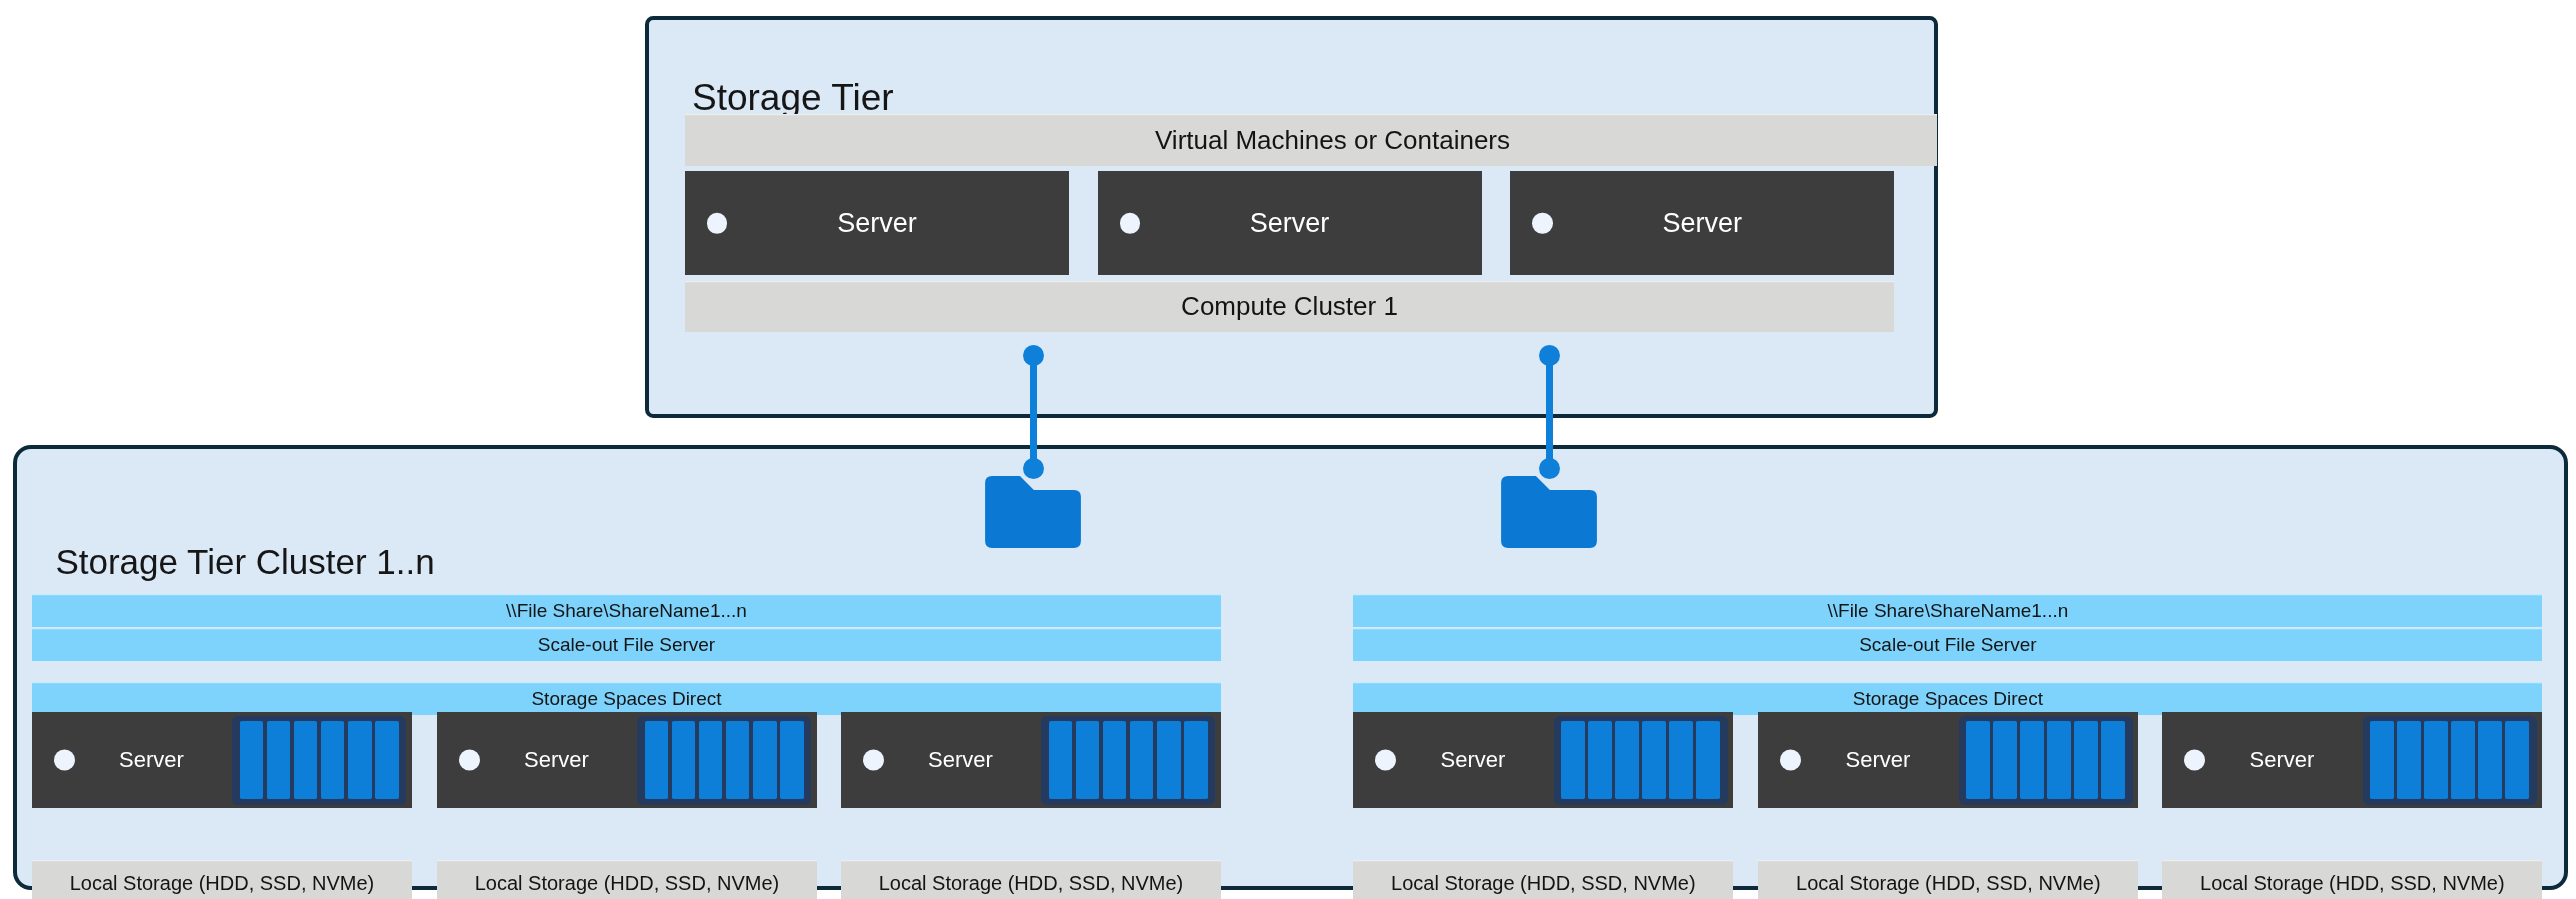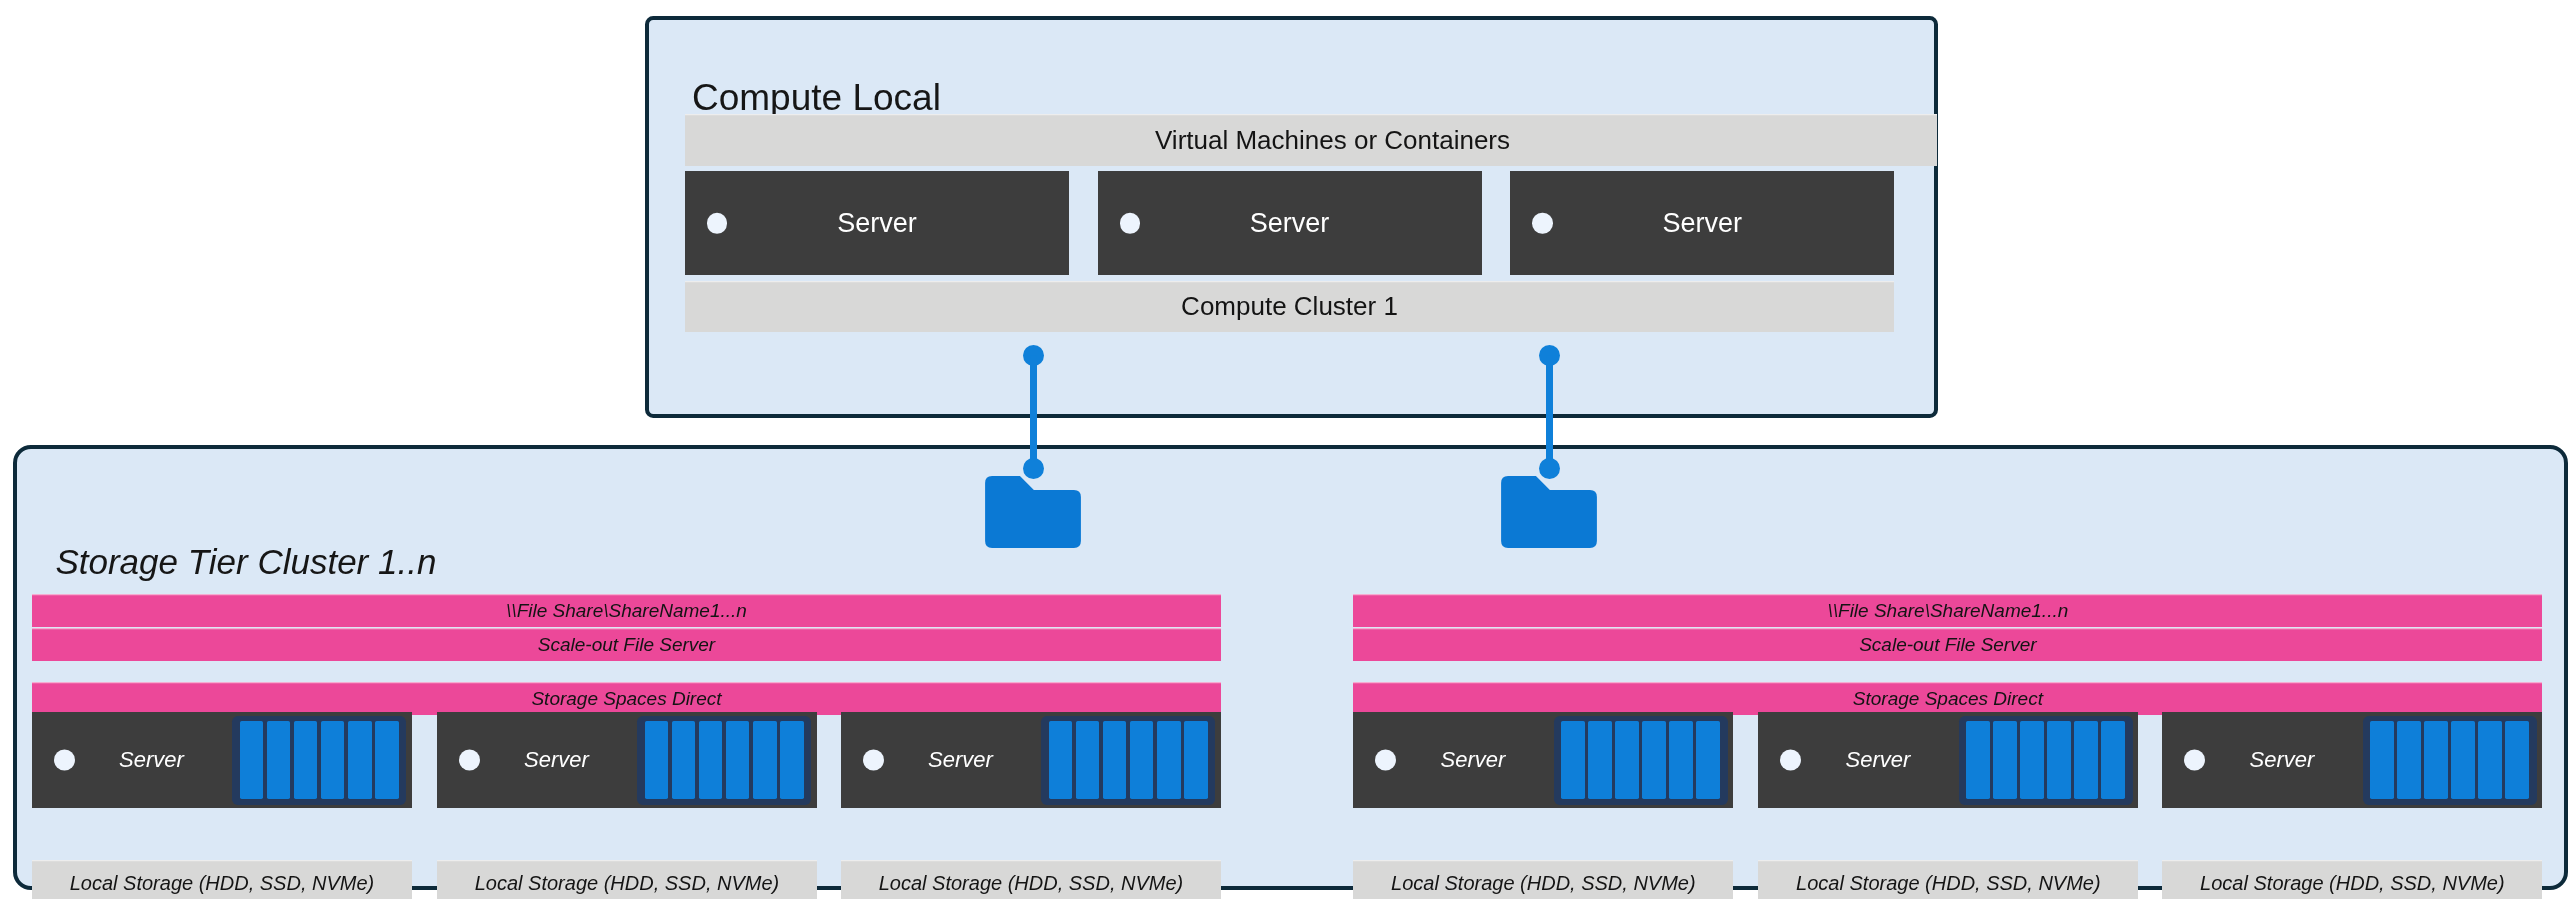--- a/index.html
+++ b/index.html
@@ -2,21 +2,21 @@
 <html style="font-size:9.3px"><head>
 <meta charset="utf-8">
 <style>
   html,body{margin:0;padding:0;background:#ffffff;}
   body{font-family:"Liberation Sans", sans-serif; color:#1b1b1b;}
   .canvas{position:relative;width:2576px;height:900px;background:#ffffff;overflow:hidden;}
 
   
   .tier-box{position:absolute;box-sizing:border-box;background:#dbe8f6;border:4.7px solid #0d2a3a;}
   .compute-box{left:645px;top:16.3px;width:1293px;height:402px;border-radius:8.2px;}
-  .storage-box{left:13.4px;top:445px;width:2555px;height:445px;border-radius:18px;font-style:italic;}
+  .storage-box{left:13.4px;top:445px;width:2555px;height:445px;border-radius:18px;}
 
   .tier-title{position:absolute;font-size:37px;font-weight:400;color:#161616;white-space:nowrap;line-height:1;}
   .compute-box .tier-title{left:43px;top:28px;}
   .storage-box .tier-title{left:38px;top:66px;font-size:35px;}
 
   
   .gray-bar{position:absolute;background:#d8d8d7;display:flex;align-items:center;justify-content:center;
             box-shadow:inset 0 1.2px 0 rgba(255,255,255,.55);}
   .bar-text{font-size:26px;color:#141414;white-space:nowrap;}
 
@@ -32,21 +32,21 @@
 
   
   .conn-line{position:absolute;width:7px;height:113px;top:355px;background:#0f80d9;border-radius:3.5px;z-index:6;}
   .conn-dot{position:absolute;width:21px;height:21px;border-radius:50%;background:#0f80d9;z-index:6;}
 
   
   .folder{position:absolute;width:96px;height:72px;z-index:5;}
 
   
   .storage-cluster{position:absolute;top:145px;width:1189px;height:265px;}
-  .thin-bar{position:absolute;left:0;width:1189px;height:33px;background:#ec4899;display:flex;align-items:center;justify-content:center;
+  .thin-bar{position:absolute;left:0;width:1189px;height:33px;background:#7dd3fc;display:flex;align-items:center;justify-content:center;
             box-shadow:inset 0 1.2px 0 rgba(255,255,255,.55);}
   .thin-bar span{font-size:19px;color:#141414;white-space:nowrap;}
   .thin-bar.b1{top:0;} .thin-bar.b2{top:34px;} .thin-bar.b3{top:88px;}
 
   .storage-server{position:absolute;top:118px;width:380px;height:96px;background:#3d3d3d;}
   .storage-server .server-label{position:absolute;left:61px;top:50%;transform:translateY(-50%);width:117px;text-align:center;
                                 font-size:22px;color:#ffffff;}
   .storage-server .led{width:21px;height:21px;}
   .pos-0{left:0;} .pos-1{left:405px;} .pos-2{left:809px;}
 
@@ -57,21 +57,21 @@
   .local-bar{position:absolute;top:219px;width:380px;height:46px;background:#d8d8d7;display:flex;align-items:center;justify-content:center;
              box-shadow:inset 0 1.2px 0 rgba(255,255,255,.55);margin-top:47px;}
   .local-bar span{font-size:20px;color:#141414;white-space:nowrap;}
 </style>
 </head>
 <body>
 
 <div class="canvas">
 
   <section class="tier-box compute-box">
-    <h2 class="tier-title">Compute Local</h2>
+    <h2 class="tier-title">Storage Tier</h2>
 
     <div class="gray-bar vm-bar">
       <span class="bar-text">Virtual Machines or Containers</span>
     </div>
 
     <div class="compute-server-row">
       <div class="compute-server">
         <span class="led"></span>
         <span class="server-label">Server</span>
       </div>

